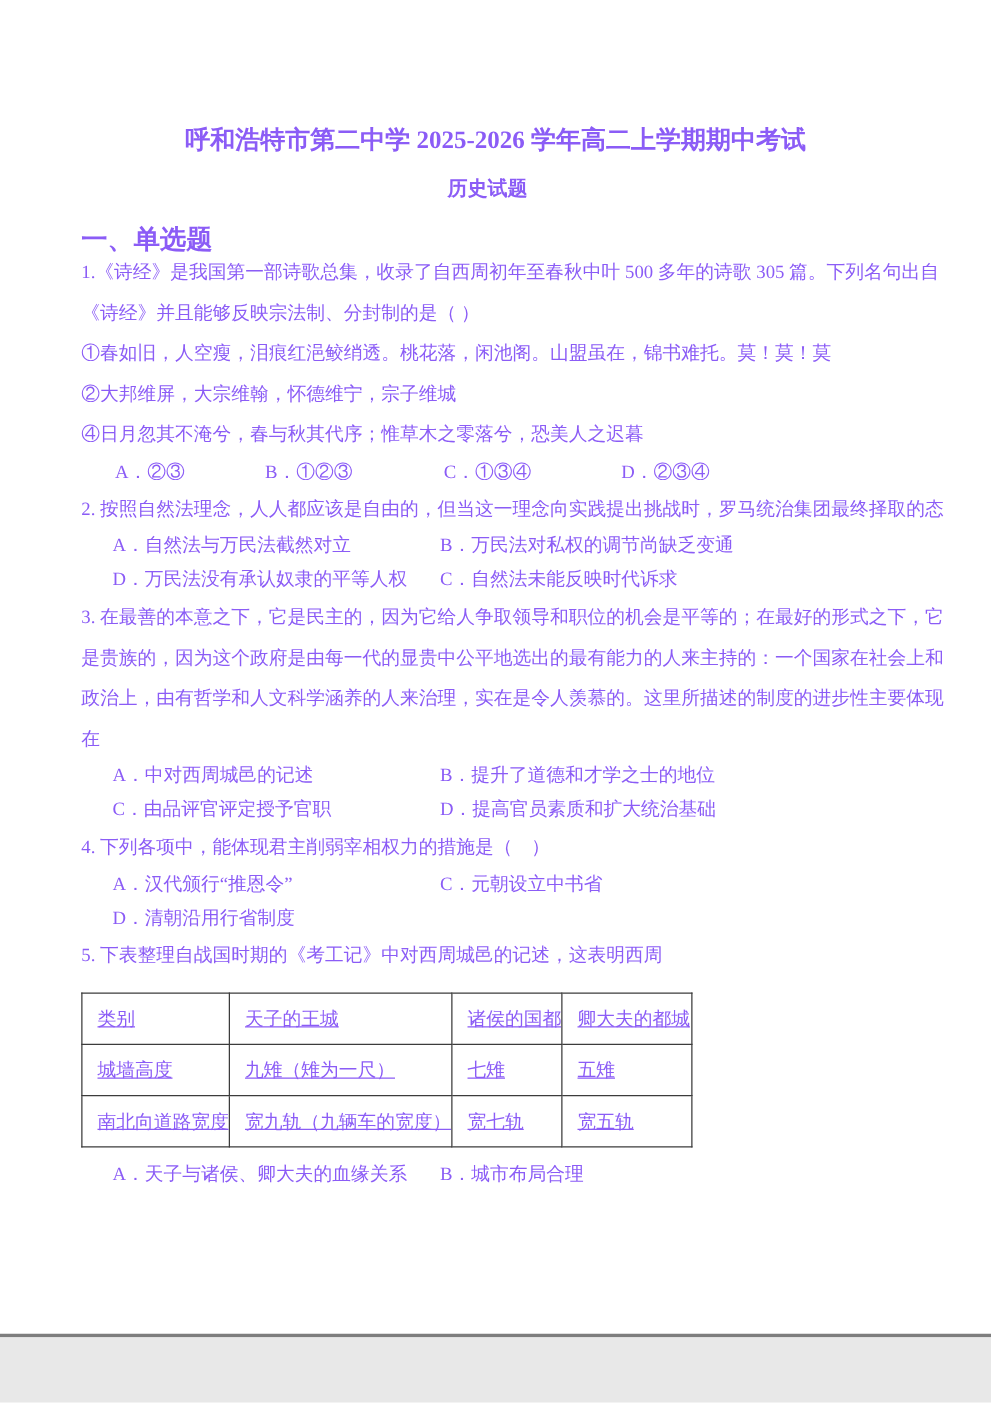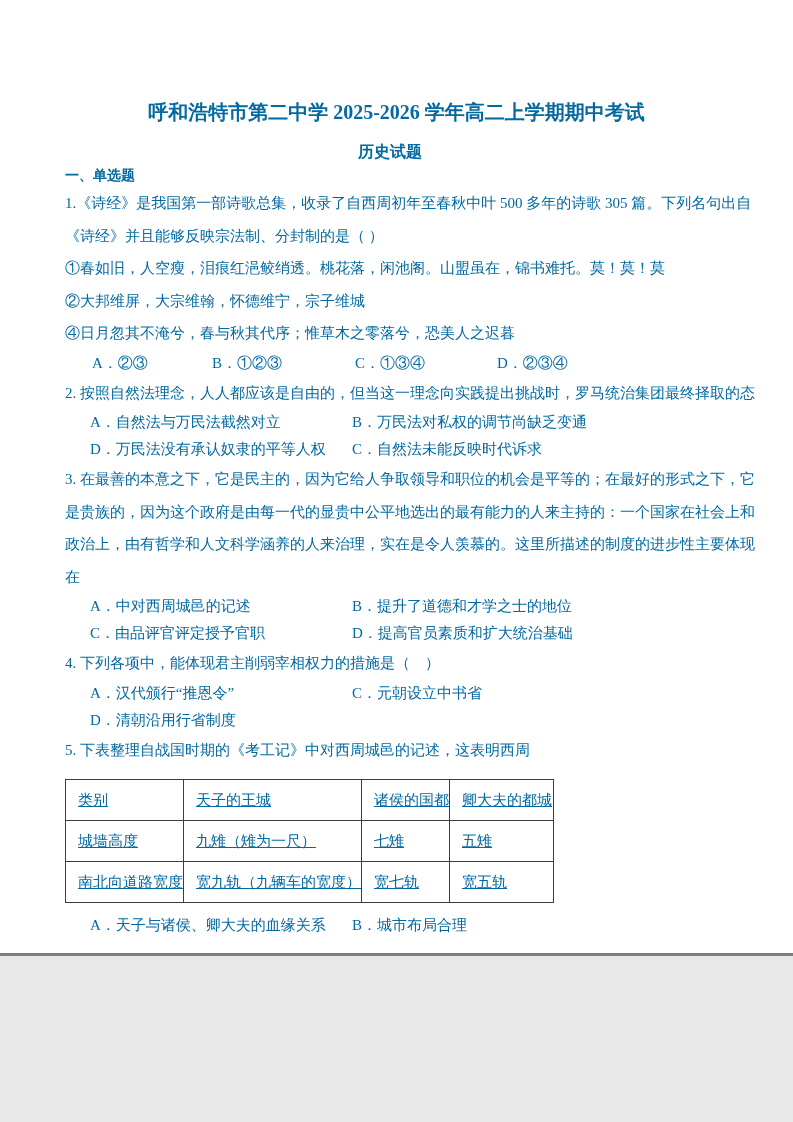--- a/index.html
+++ b/index.html
@@ -1,22 +1,22 @@
 <!DOCTYPE html>
 <html lang="zh"><head>
 <meta charset="utf-8">
 <style>
   html, body { margin: 0; padding: 0; background: #e8e8e8; }
   .page {
     position: relative;
     width: 793px;
-    height: 956px;
+    height: 1070px;
     margin: 0 auto;
     background: #ffffff;
-    color: #0369a1;
+    color: #8b5cf6;
     font-family: "Liberation Serif", "DejaVu Serif", serif;
     overflow: hidden;
   }
   .page::after {
     content: "";
     position: absolute;
     left: 0; bottom: 0;
     width: 100%; height: 3px;
     background: #7e7e7e;
   }
@@ -31,21 +31,22 @@
   }
   .subtitle {
     margin: 13px 13px 0 0;
     text-align: center;
     font-size: 16px;
     line-height: 26px;
     font-weight: 700;
   }
   .content { padding: 0 60px 0 65px; }
   .section-heading {
-    font-size: 14px;
+    margin-top: 15px;
+    font-size: 21px;
     line-height: 22px;
     font-weight: 700;
   }
   .question { margin: 0; }
   .stem-line {
     font-size: 15px;
     line-height: 32.5px;
     white-space: nowrap;
   }
   .options {

